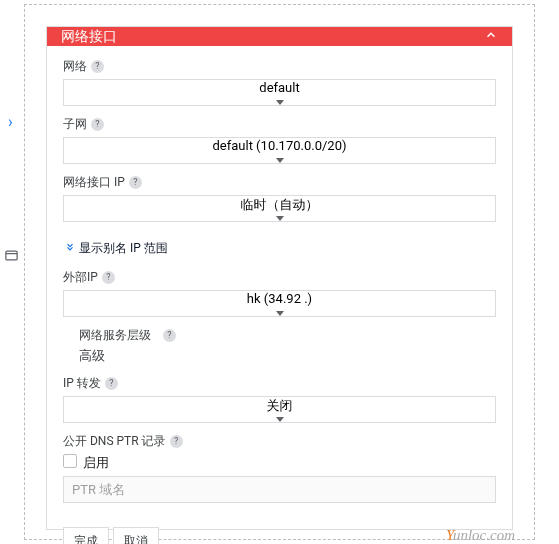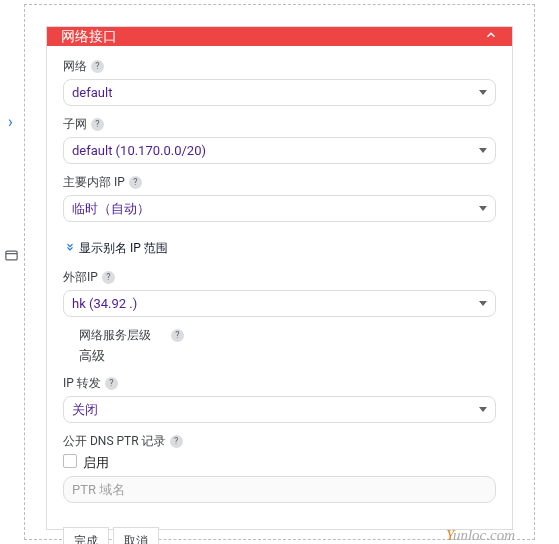--- a/index.html
+++ b/index.html
@@ -95,30 +95,31 @@
       height: 13px;
       border-radius: 50%;
       background: #dadce0;
       color: #5f6368;
       font-size: 9px;
       line-height: 1;
       cursor: default;
     }
     .select-box {
       border: 1px solid #dadce0;
-      border-radius: 8px;
+      border-radius: 0;
       height: 27px;
       display: flex;
       align-items: center;
       padding: 0 8px;
       justify-content: space-between;
       font-size: 13px;
-      color: #4c1d95;
+      color: #000000;
       cursor: pointer;
       background: #fff;
+      flex-direction: column;
     }
     .select-box .caret {
       border-left: 4px solid transparent;
       border-right: 4px solid transparent;
       border-top: 5px solid #5f6368;
       width: 0;
       height: 0;
     }
     .expand-link {
       color: #0f172a;
@@ -134,21 +135,21 @@
       letter-spacing: -2px;
     }
     .indent-block {
       margin: 10px 0 10px 16px;
     }
     .indent-label {
       font-size: 12px;
       color: #3c4043;
       display: flex;
       align-items: center;
-      gap: 20px;
+      gap: 12px;
       margin-bottom: 3px;
     }
     .indent-value {
       font-size: 13px;
       color: #3c4043;
     }
     .checkbox-row {
       display: flex;
       align-items: flex-start;
       gap: 6px;
@@ -157,21 +158,21 @@
     }
     .checkbox {
       width: 14px;
       height: 14px;
       border: 1px solid #bdbdbd;
       border-radius: 2px;
       display: inline-block;
     }
     .text-input {
       border: 1px solid #dadce0;
-      border-radius: 10px;
+      border-radius: 0;
       height: 27px;
       padding: 0 8px;
       font-size: 13px;
       color: #9e9e9e;
       display: flex;
       align-items: center;
       width: 100%;
       background: #fafafa;
     }
     .button-row {
@@ -242,21 +243,21 @@
         <span class="help-icon">?</span>
       </div>
       <div class="select-box">
         <span>default (10.170.0.0/20)</span>
         <span class="caret"></span>
       </div>
     </div>
 
     <div class="field-group">
       <div class="field-label">
-        <span>主要内部 IP</span>
+        <span>网络接口 IP</span>
         <span class="help-icon">?</span>
       </div>
       <div class="select-box">
         <span>临时（自动）</span>
         <span class="caret"></span>
       </div>
     </div>
 
     <div class="expand-link">
       <span class="double-chev">

